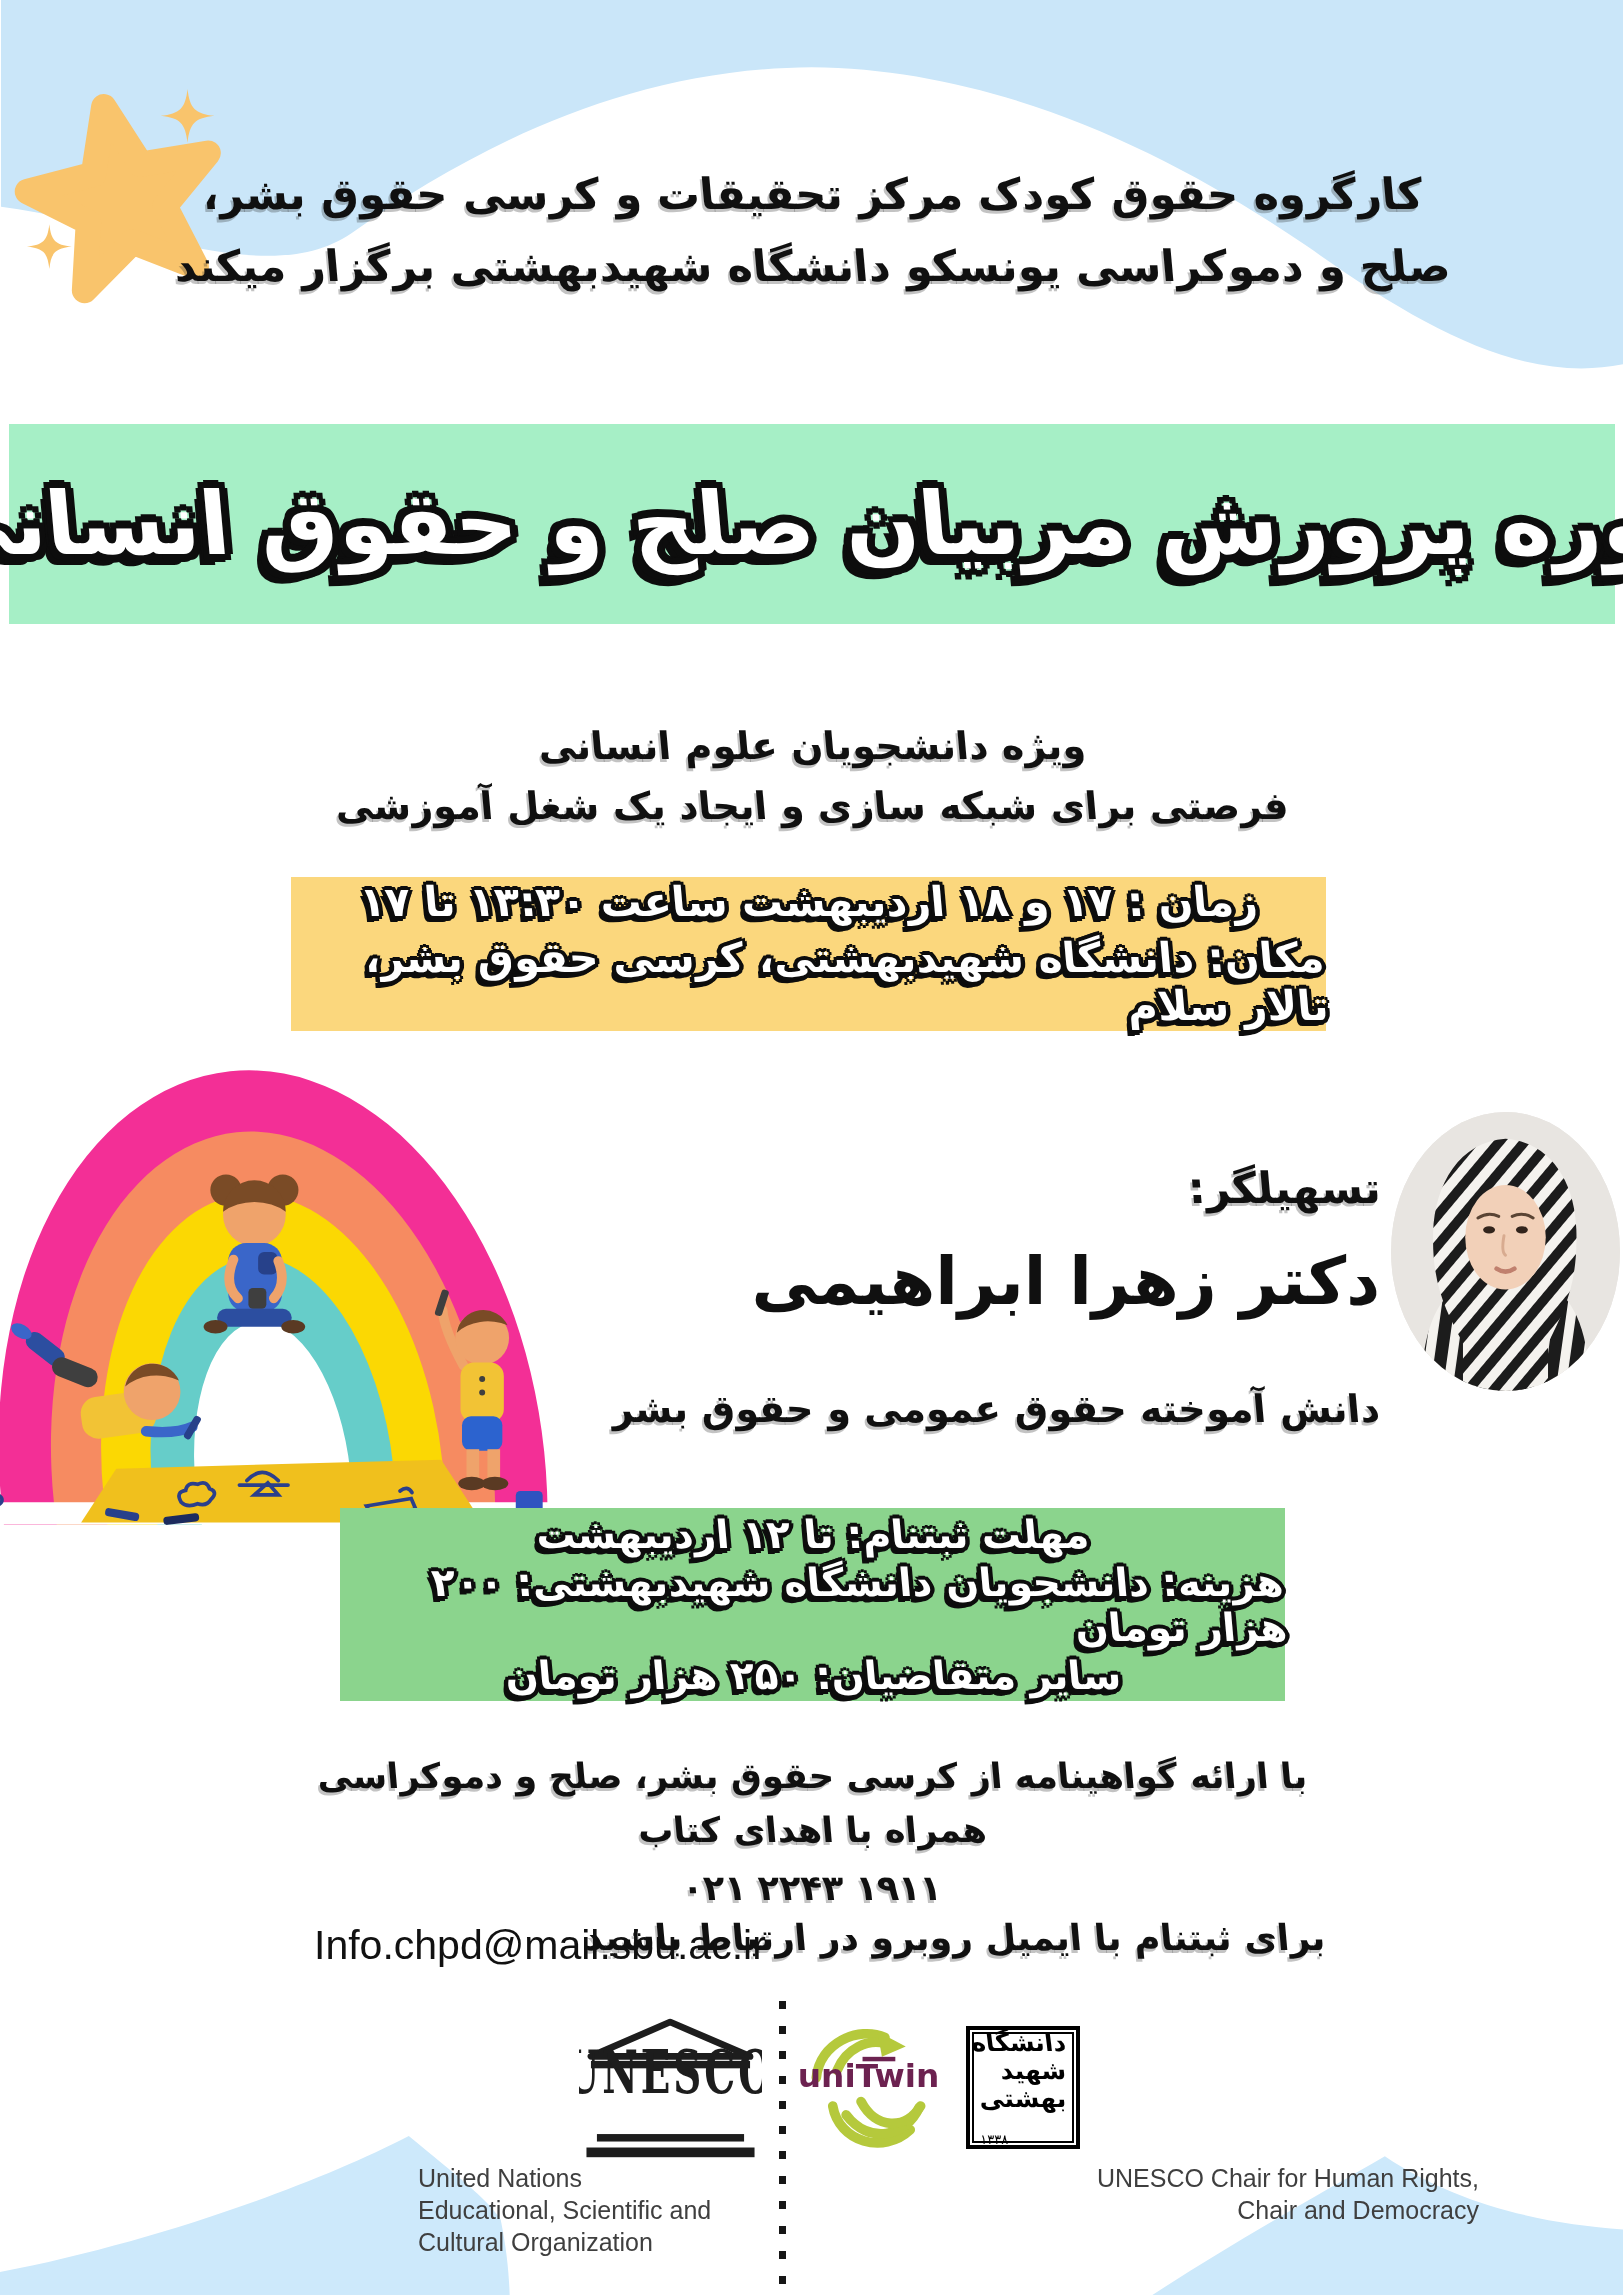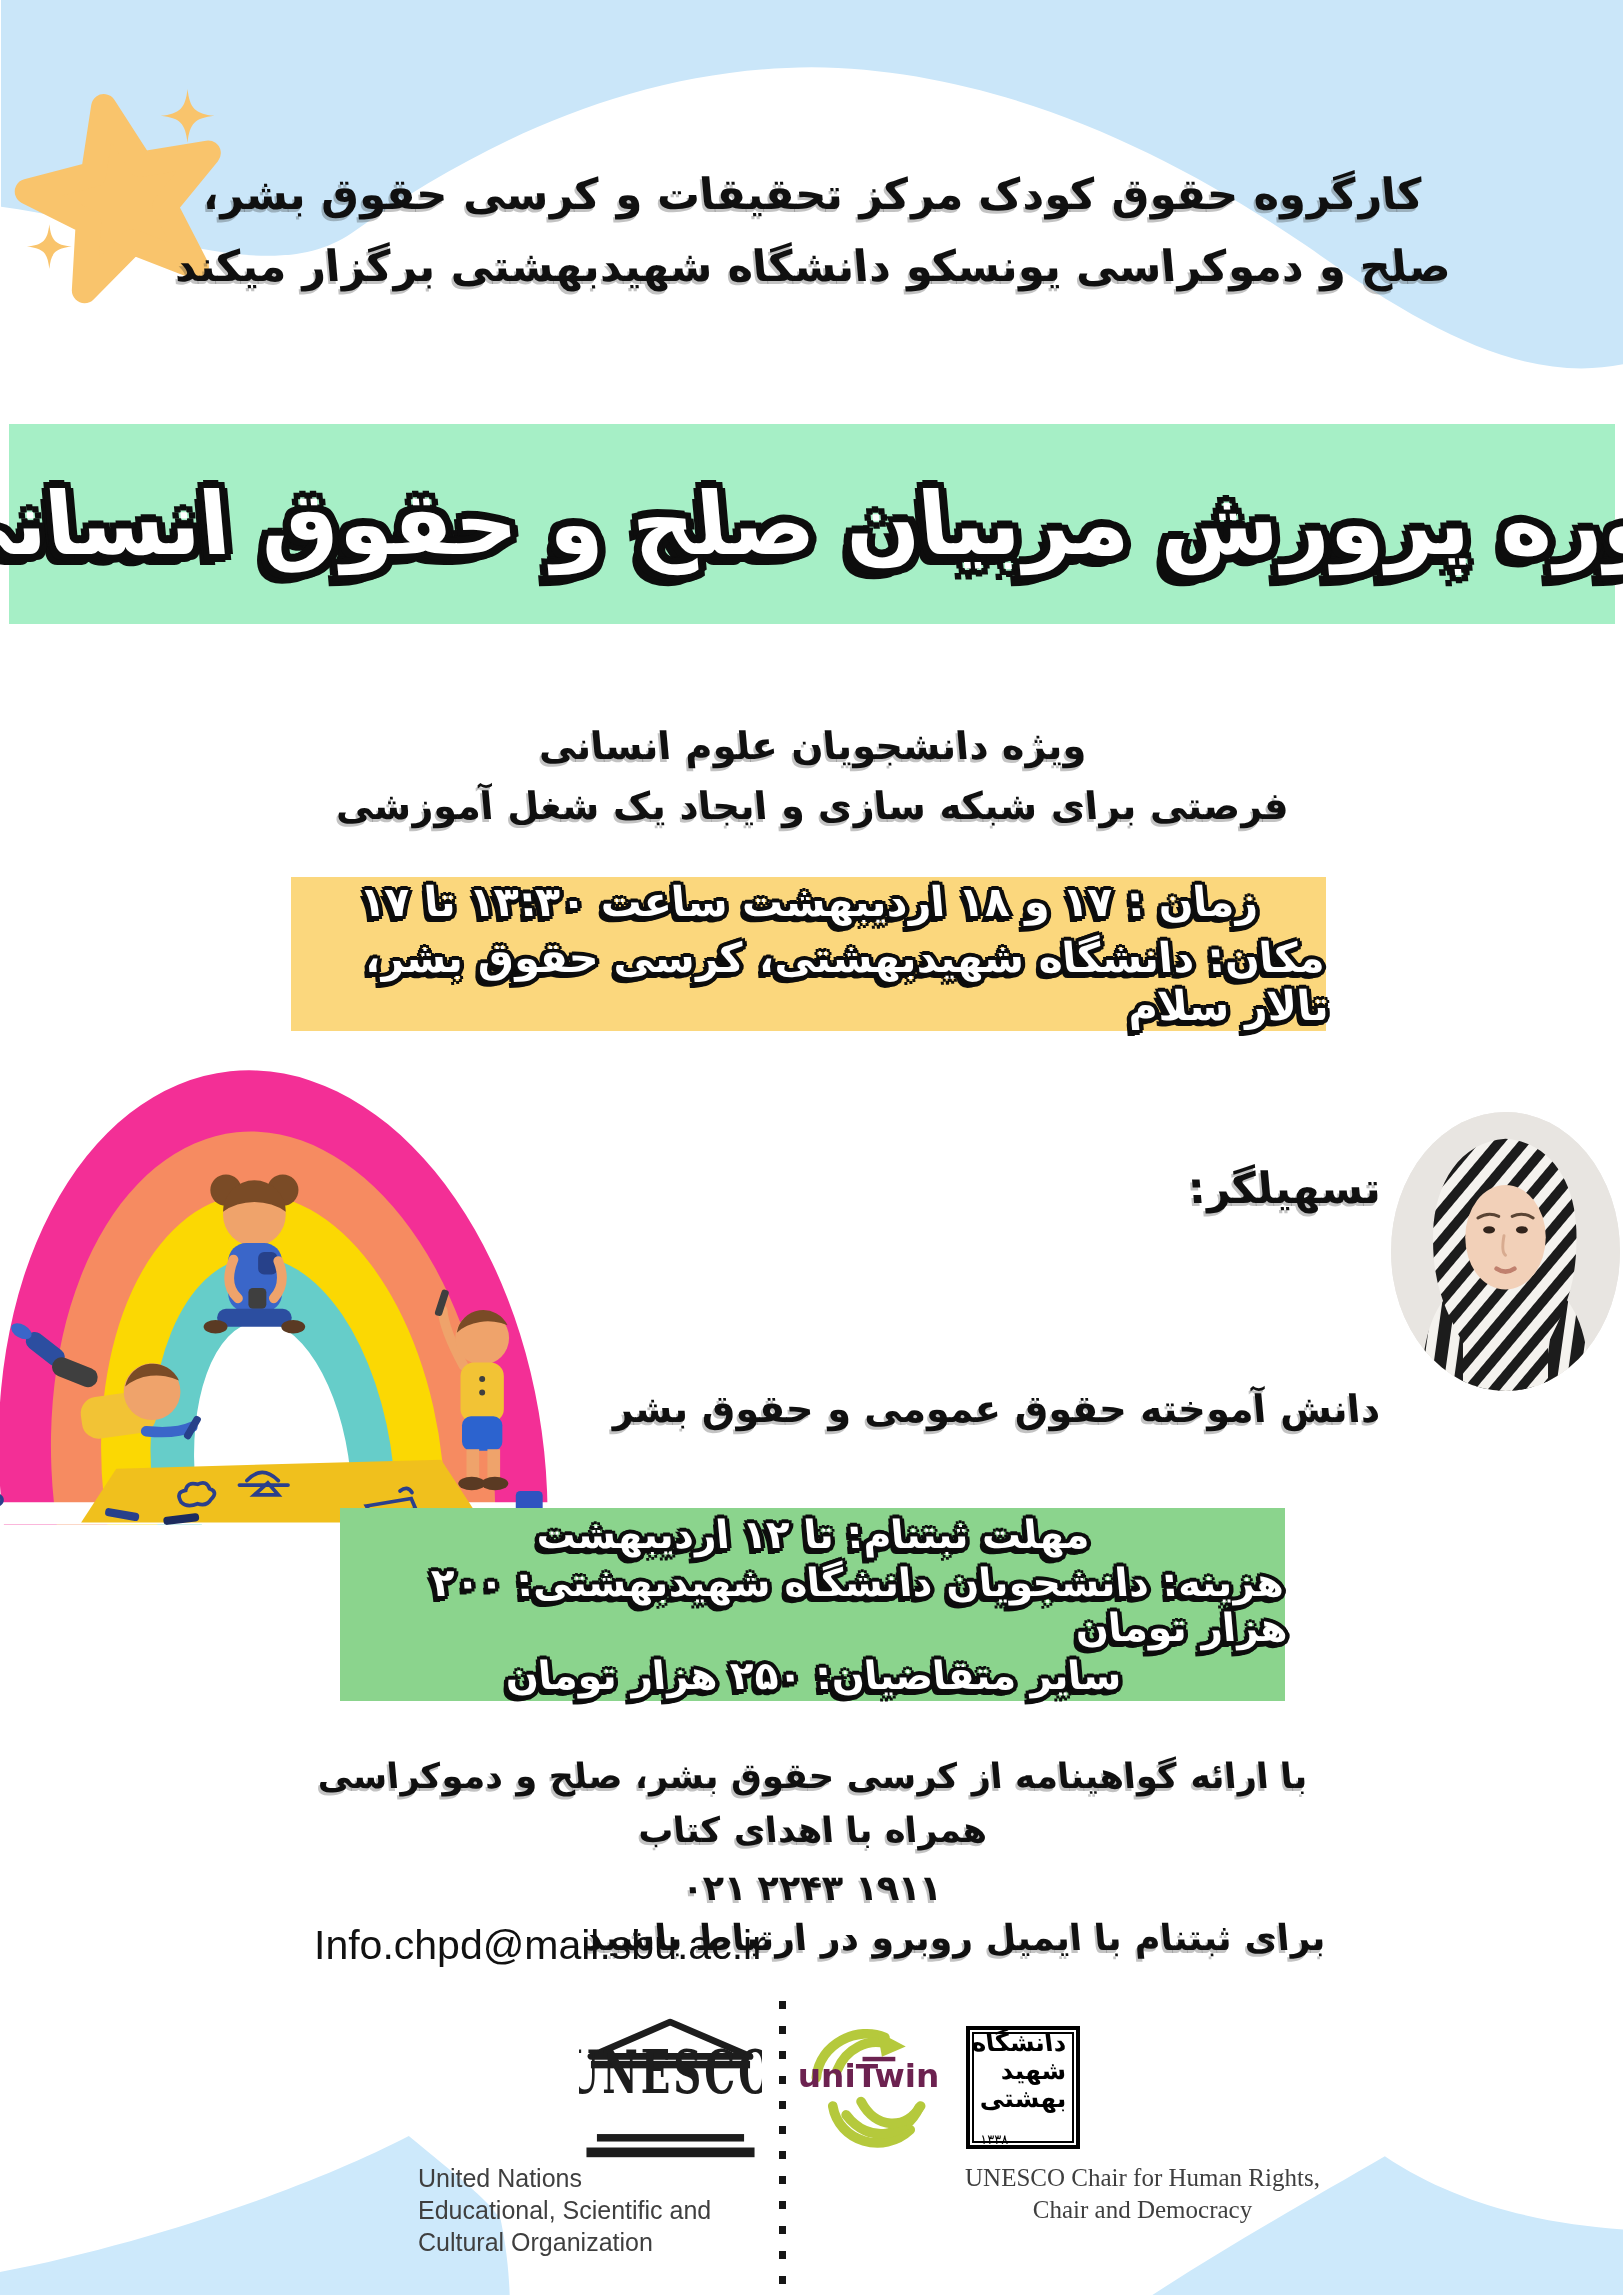--- a/index.html
+++ b/index.html
@@ -59,21 +59,21 @@
   .phone{top:1868px;left:0;width:100%;text-align:center;font-size:35px;}
   .phone bdo{unicode-bidi:bidi-override;direction:ltr;}
   .email-note{top:1917px;right:299px;font-size:36px;}
   .email{top:1922px;left:314px;font-size:41px;color:#111;font-weight:normal;
          font-family:"Liberation Sans","DejaVu Sans",sans-serif;}
   
   .divider{left:779px;top:2001px;width:6.7px;height:294px;
     background:repeating-linear-gradient(to bottom,#161616 0 8.2px,transparent 8.2px 25px);}
   .caption{font-family:"Liberation Sans","DejaVu Sans",sans-serif;color:#3f3f3f;font-size:25px;line-height:32px;}
   .cap-left{left:418px;top:2162px;width:338px;text-align:left;}
-  .cap-right{left:806px;top:2162px;width:673px;text-align:center;font-family:Liberation Serif, serif;}
+  .cap-right{left:806px;top:2162px;width:673px;text-align:right;}
   .sbu{left:966px;top:2026px;width:114px;height:123px;border:4.5px solid #000;background:#fff;
        box-sizing:border-box;padding:2.2px;}
   .sbu-inner{width:100%;height:100%;border:2.2px solid #000;box-sizing:border-box;
        display:flex;flex-direction:column;align-items:flex-end;justify-content:center;
        padding:1.5px 6px;box-sizing:border-box;}
   .sbu-line{direction:rtl;font-weight:bold;font-size:25px;line-height:28px;color:#000;
        transform:skewX(7deg);}
   .sbu-year{direction:rtl;font-size:13px;color:#000;align-self:flex-start;margin-top:19px;}
 </style>
 </head>
@@ -182,20 +182,23 @@
       <rect x="150" y="596" width="46" height="11" rx="5" fill="#27408b" transform="rotate(10 173 601)"></rect>
       <rect x="228" y="602" width="48" height="11" rx="5" fill="#1c2b5e" transform="rotate(-7 252 607)"></rect>
       <rect x="500" y="604" width="48" height="11" rx="5" fill="#27408b" transform="rotate(6 524 609)"></rect>
       <rect x="700" y="570" width="36" height="44" rx="6" fill="#2f53c0"></rect>
       <rect x="688" y="600" width="46" height="11" rx="5" fill="#1c2b5e" transform="rotate(-14 711 605)"></rect>
     </g>
   </svg>
 
   <div class="abs fac-label fa">
     <span class="slant blackbold">تسهیلگر:</span>
+  </div>
+  <div class="abs fac-name fa">
+    <span class="blackbold" style="text-shadow:none;">دکتر زهرا ابراهیمی</span>
   </div>
   <div class="abs fac-bio fa">
     <span class="slant blackbold">دانش آموخته حقوق عمومی و حقوق بشر</span>
   </div>
 
   <div class="abs photo">
     <svg width="229" height="279" viewBox="0 0 306 374">
       <defs>
         <pattern id="diag" width="26" height="26" patternUnits="userSpaceOnUse" patternTransform="rotate(40)">
           <rect width="26" height="26" fill="#f4f2ee"></rect>

